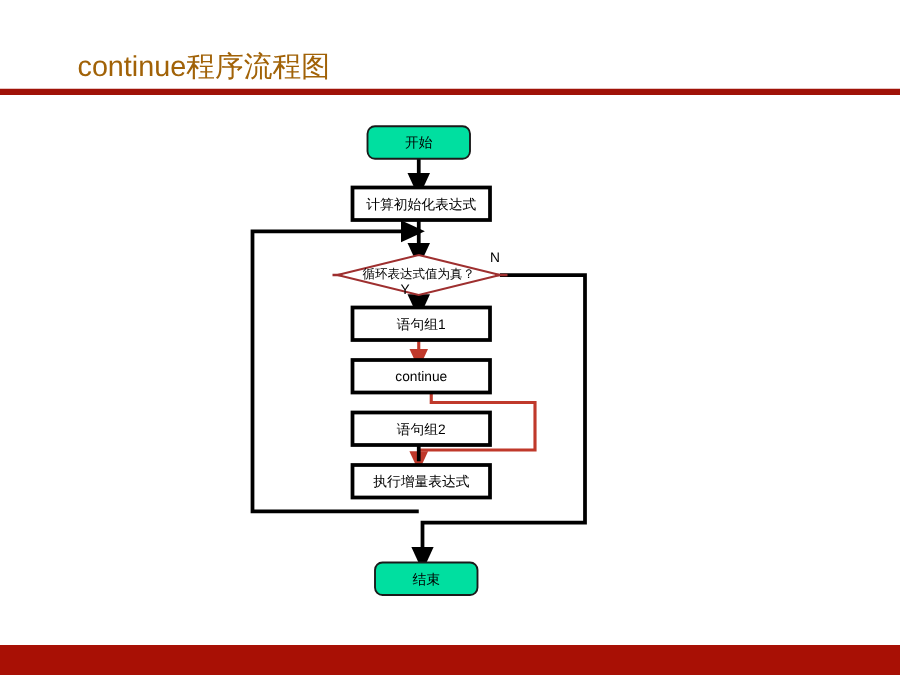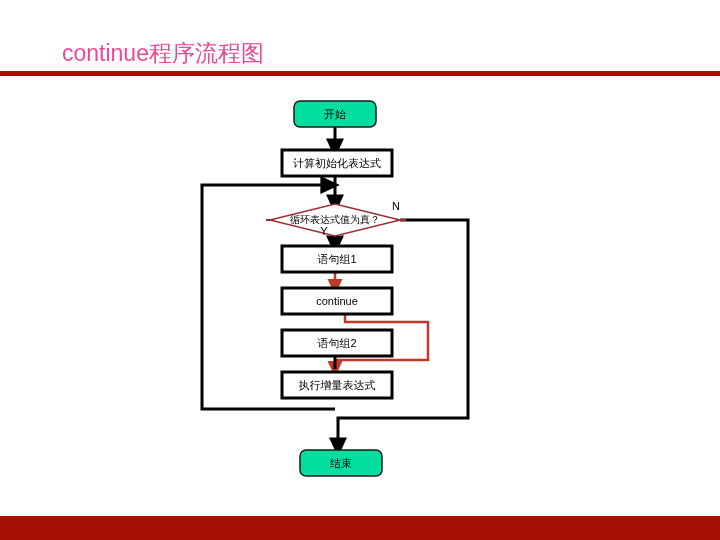--- a/index.html
+++ b/index.html
@@ -21,21 +21,21 @@
     height: 540px;
     background: #ffffff;
   }
   
   #title {
     position: absolute;
     left: 62px;
     top: 39px;
     font-size: 23px;
     line-height: 28px;
-    color: #ec4899;
+    color: #a16207;
     font-family: "Liberation Sans", sans-serif;
     white-space: nowrap;
     letter-spacing: 0px;
   }
   
   #top-rule {
     position: absolute;
     left: 0;
     top: 71px;
     width: 720px;

